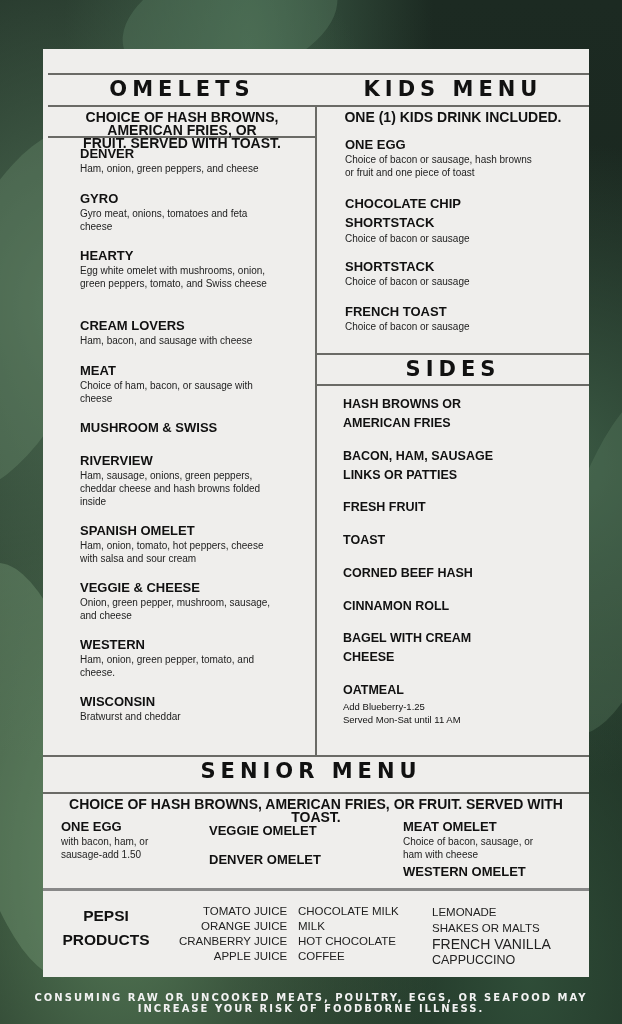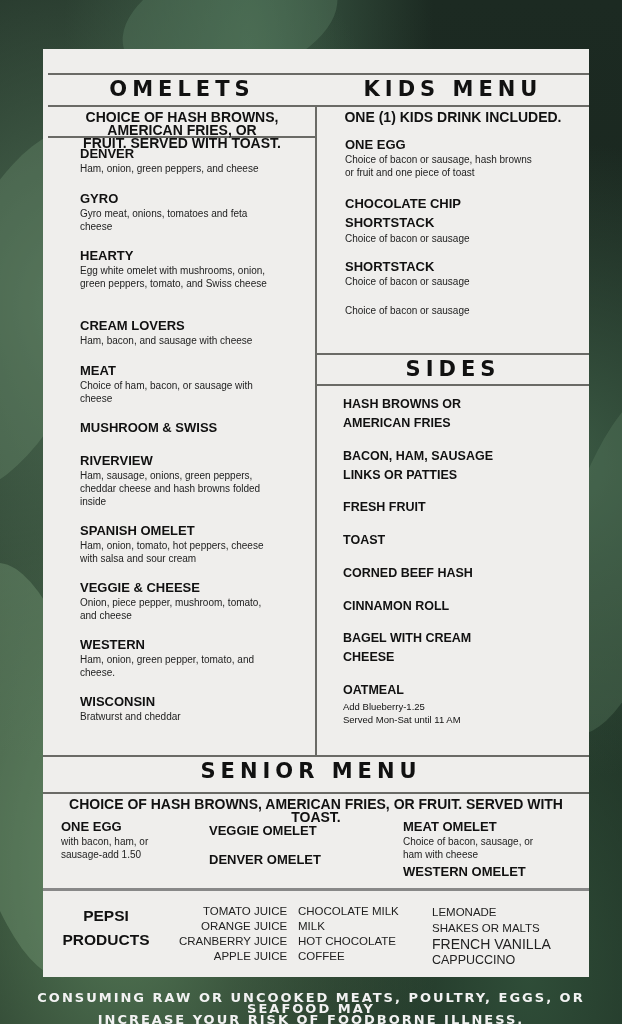--- a/index.html
+++ b/index.html
@@ -30,21 +30,21 @@
   }
   .item { position:absolute; }
   .item .name { font-weight:bold; font-size:13px; line-height:16px; }
   .item .desc { font-size:10px; line-height:13px; color:#222; }
   .side { position:absolute; font-weight:bold; font-size:12.5px; line-height:19px; }
   .side-desc { font-size:9.5px; line-height:13px; font-weight:normal; }
   .bev-col { position:absolute; font-size:11.5px; line-height:15px; color:#222; }
   .pepsi { position:absolute; font-weight:bold; font-size:15.5px; line-height:24px; text-align:center; }
   .footer {
     position:absolute; left:0; width:622px; top:992px; text-align:center;
-    font-family:"DejaVu Sans", sans-serif; font-weight:bold; font-size:13px;
+    font-family:"DejaVu Sans", sans-serif; font-weight:bold; font-size:10px;
     letter-spacing:2px; line-height:11px; color:#f2f2f2;
   }
 </style>
 </head>
 <body>
 
 <div class="leaf" style="left:-60px;top:120px;width:160px;height:380px;background:#6d8f70;transform:rotate(20deg);"></div>
 <div class="leaf" style="left:-40px;top:560px;width:140px;height:420px;background:#7fa37e;transform:rotate(-10deg);"></div>
 <div class="leaf" style="left:560px;top:380px;width:120px;height:360px;background:#5b7d60;transform:rotate(15deg);"></div>
 <div class="leaf" style="left:120px;top:-40px;width:220px;height:120px;background:#5f8566;transform:rotate(-15deg);"></div>
@@ -88,21 +88,21 @@
   <div class="item" style="left:37px;top:404px;width:200px;">
     <div class="name">RIVERVIEW</div>
     <div class="desc">Ham, sausage, onions, green peppers, cheddar cheese and hash browns folded inside</div>
   </div>
   <div class="item" style="left:37px;top:474px;width:200px;">
     <div class="name">SPANISH OMELET</div>
     <div class="desc">Ham, onion, tomato, hot peppers, cheese with salsa and sour cream</div>
   </div>
   <div class="item" style="left:37px;top:531px;width:200px;">
     <div class="name">VEGGIE &amp; CHEESE</div>
-    <div class="desc">Onion, piece pepper, mushroom, tomato, and cheese</div>
+    <div class="desc">Onion, green pepper, mushroom, sausage, and cheese</div>
   </div>
   <div class="item" style="left:37px;top:588px;width:195px;">
     <div class="name">WESTERN</div>
     <div class="desc">Ham, onion, green pepper, tomato, and cheese.</div>
   </div>
   <div class="item" style="left:37px;top:645px;width:200px;">
     <div class="name">WISCONSIN</div>
     <div class="desc">Bratwurst and cheddar</div>
   </div>
 
@@ -115,20 +115,21 @@
   </div>
   <div class="item" style="left:302px;top:145px;width:140px;">
     <div class="name" style="line-height:19px;">CHOCOLATE CHIP SHORTSTACK</div>
     <div class="desc">Choice of bacon or sausage</div>
   </div>
   <div class="item" style="left:302px;top:210px;width:200px;">
     <div class="name">SHORTSTACK</div>
     <div class="desc">Choice of bacon or sausage</div>
   </div>
   <div class="item" style="left:302px;top:255px;width:200px;">
+    <div class="name">FRENCH TOAST</div>
     <div class="desc">Choice of bacon or sausage</div>
   </div>
 
   <div class="hr" style="left:273px;top:304px;width:273px;"></div>
   <div class="hr" style="left:273px;top:335px;width:273px;"></div>
   <div class="sec-title" style="left:274px;top:308px;width:272px;">SIDES</div>
 
   <div class="side" style="left:300px;top:346px;width:140px;">HASH BROWNS OR AMERICAN FRIES</div>
   <div class="side" style="left:300px;top:398px;width:165px;">BACON, HAM, SAUSAGE LINKS OR PATTIES</div>
   <div class="side" style="left:300px;top:449px;width:200px;">FRESH FRUIT</div>

